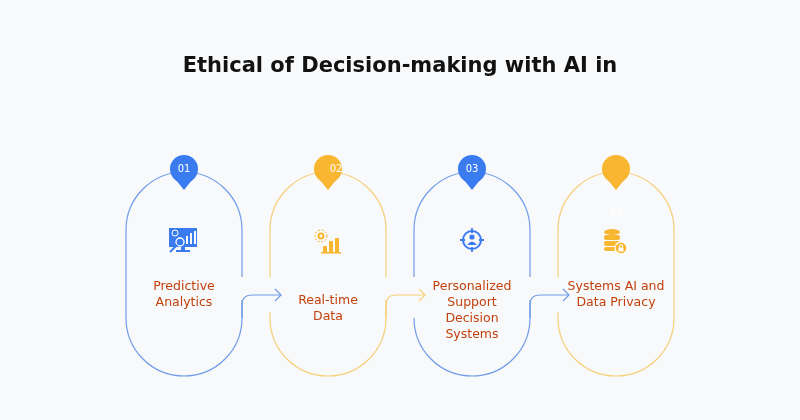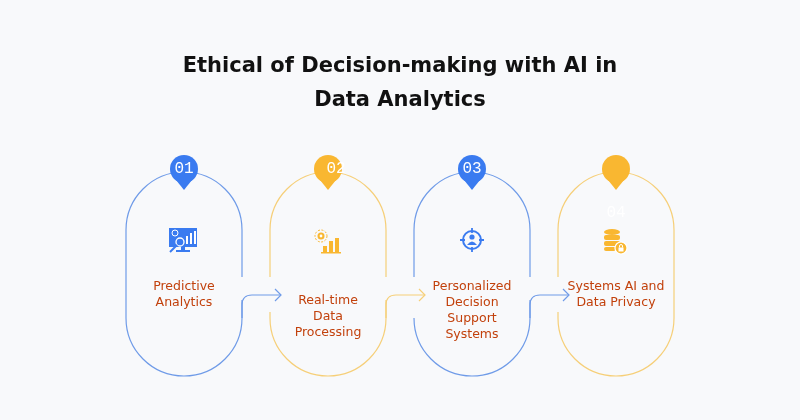--- a/index.html
+++ b/index.html
@@ -1,27 +1,26 @@
 <!DOCTYPE html>
 <html><head>
 <meta charset="utf-8">
 <style>
   html, body { margin:0; padding:0; }
   body { width:800px; height:420px; background:#f8f9fb; position:relative; overflow:hidden; font-family:"DejaVu Sans","Liberation Sans",sans-serif; }
   .title { position:absolute; left:0; width:800px; top:48px; text-align:center; font-weight:bold; font-size:21px; line-height:34px; color:#111; }
   .diagram { position:absolute; left:0; top:0; width:800px; height:420px; }
   .label { position:absolute; width:110px; text-align:center; font-size:12.5px; line-height:16px; color:#c2410c; }
-  .badge-text { position:absolute; width:28px; text-align:center; font-size:16px; color:#fff; line-height:14px;font-family:Liberation Mono, monospace; }
+  .badge-text { position:absolute; width:28px; text-align:center; font-size:10px; color:#fff; line-height:14px; }
 </style>
 </head>
 <body>
 
 <div class="title">
   <div>Ethical of Decision-making with AI in</div>
-  <div>Data Analytics</div>
 </div>
 
 <svg class="diagram" width="800" height="420" viewBox="0 0 800 420">
 
   <g fill="none" stroke="#6f9be8" stroke-width="1.2">
     <path d="M126,318 L126,230 A58,58 0 0 1 242,230 L242,277"></path>
     <path d="M242,300 L242,318 A58,58 0 0 1 126,318"></path>
 
     <path d="M242,318 L242,305 Q242,295 252,295 L281,295"></path>
     <path d="M275,289 L281,295 L275,301"></path>
@@ -107,24 +106,23 @@
 <div class="badge-text" style="left:458px;top:162px;">03</div>
 <div class="badge-text" style="left:602px;top:162px;margin-top:44px;">04</div>
 
 <div class="label" style="left:129px;top:278px;">
   <div>Predictive</div>
   <div>Analytics</div>
 </div>
 <div class="label" style="left:273px;top:292px;">
   <div>Real-time</div>
   <div>Data</div>
-  <div>Processing</div>
 </div>
 <div class="label" style="left:417px;top:278px;">
   <div>Personalized</div>
+  <div>Support</div>
   <div>Decision</div>
-  <div>Support</div>
   <div>Systems</div>
 </div>
 <div class="label" style="left:561px;top:278px;">
   <div>Systems AI and</div>
   <div>Data Privacy</div>
 </div>
 
 </body></html>

